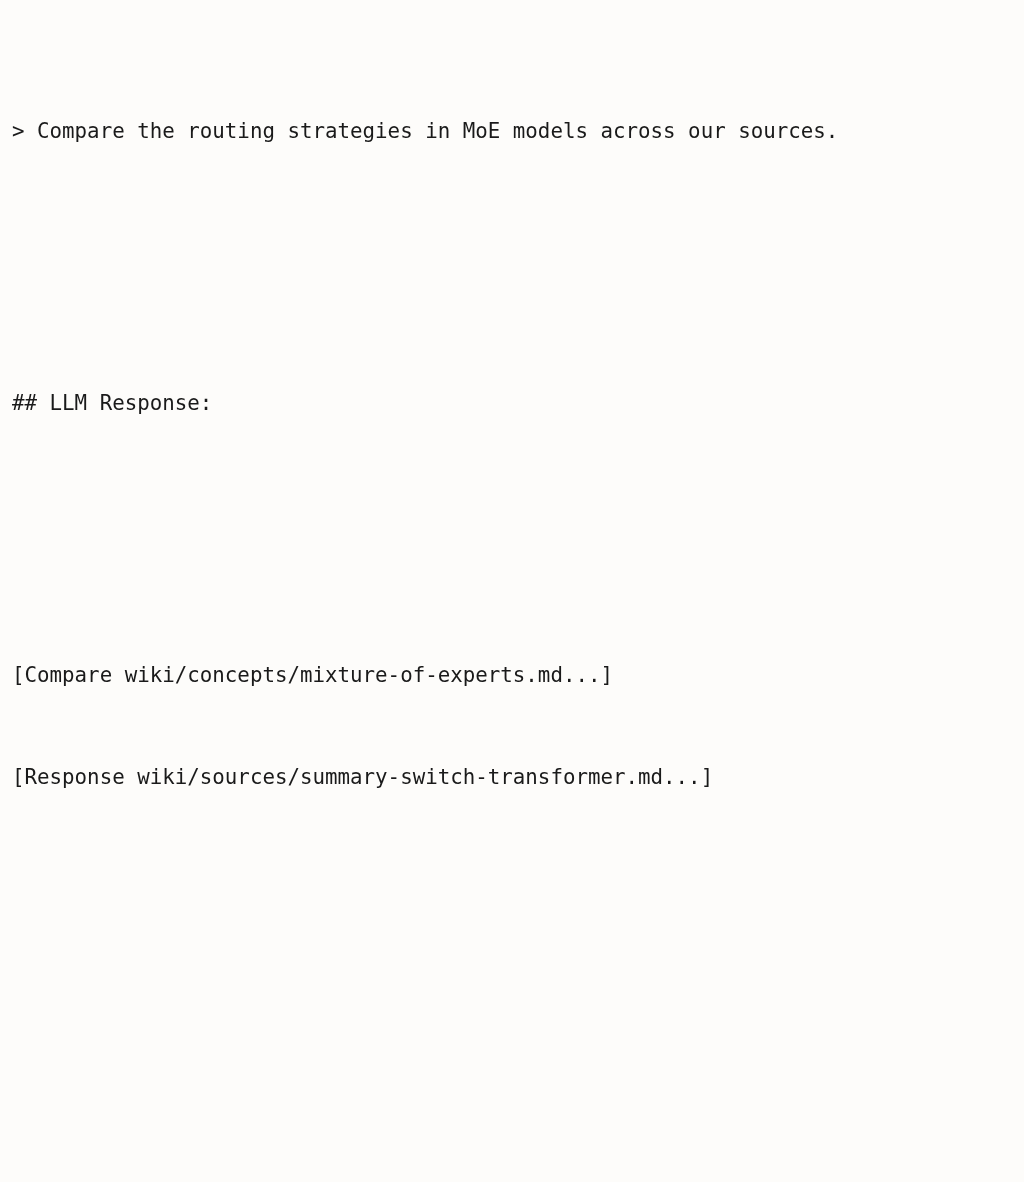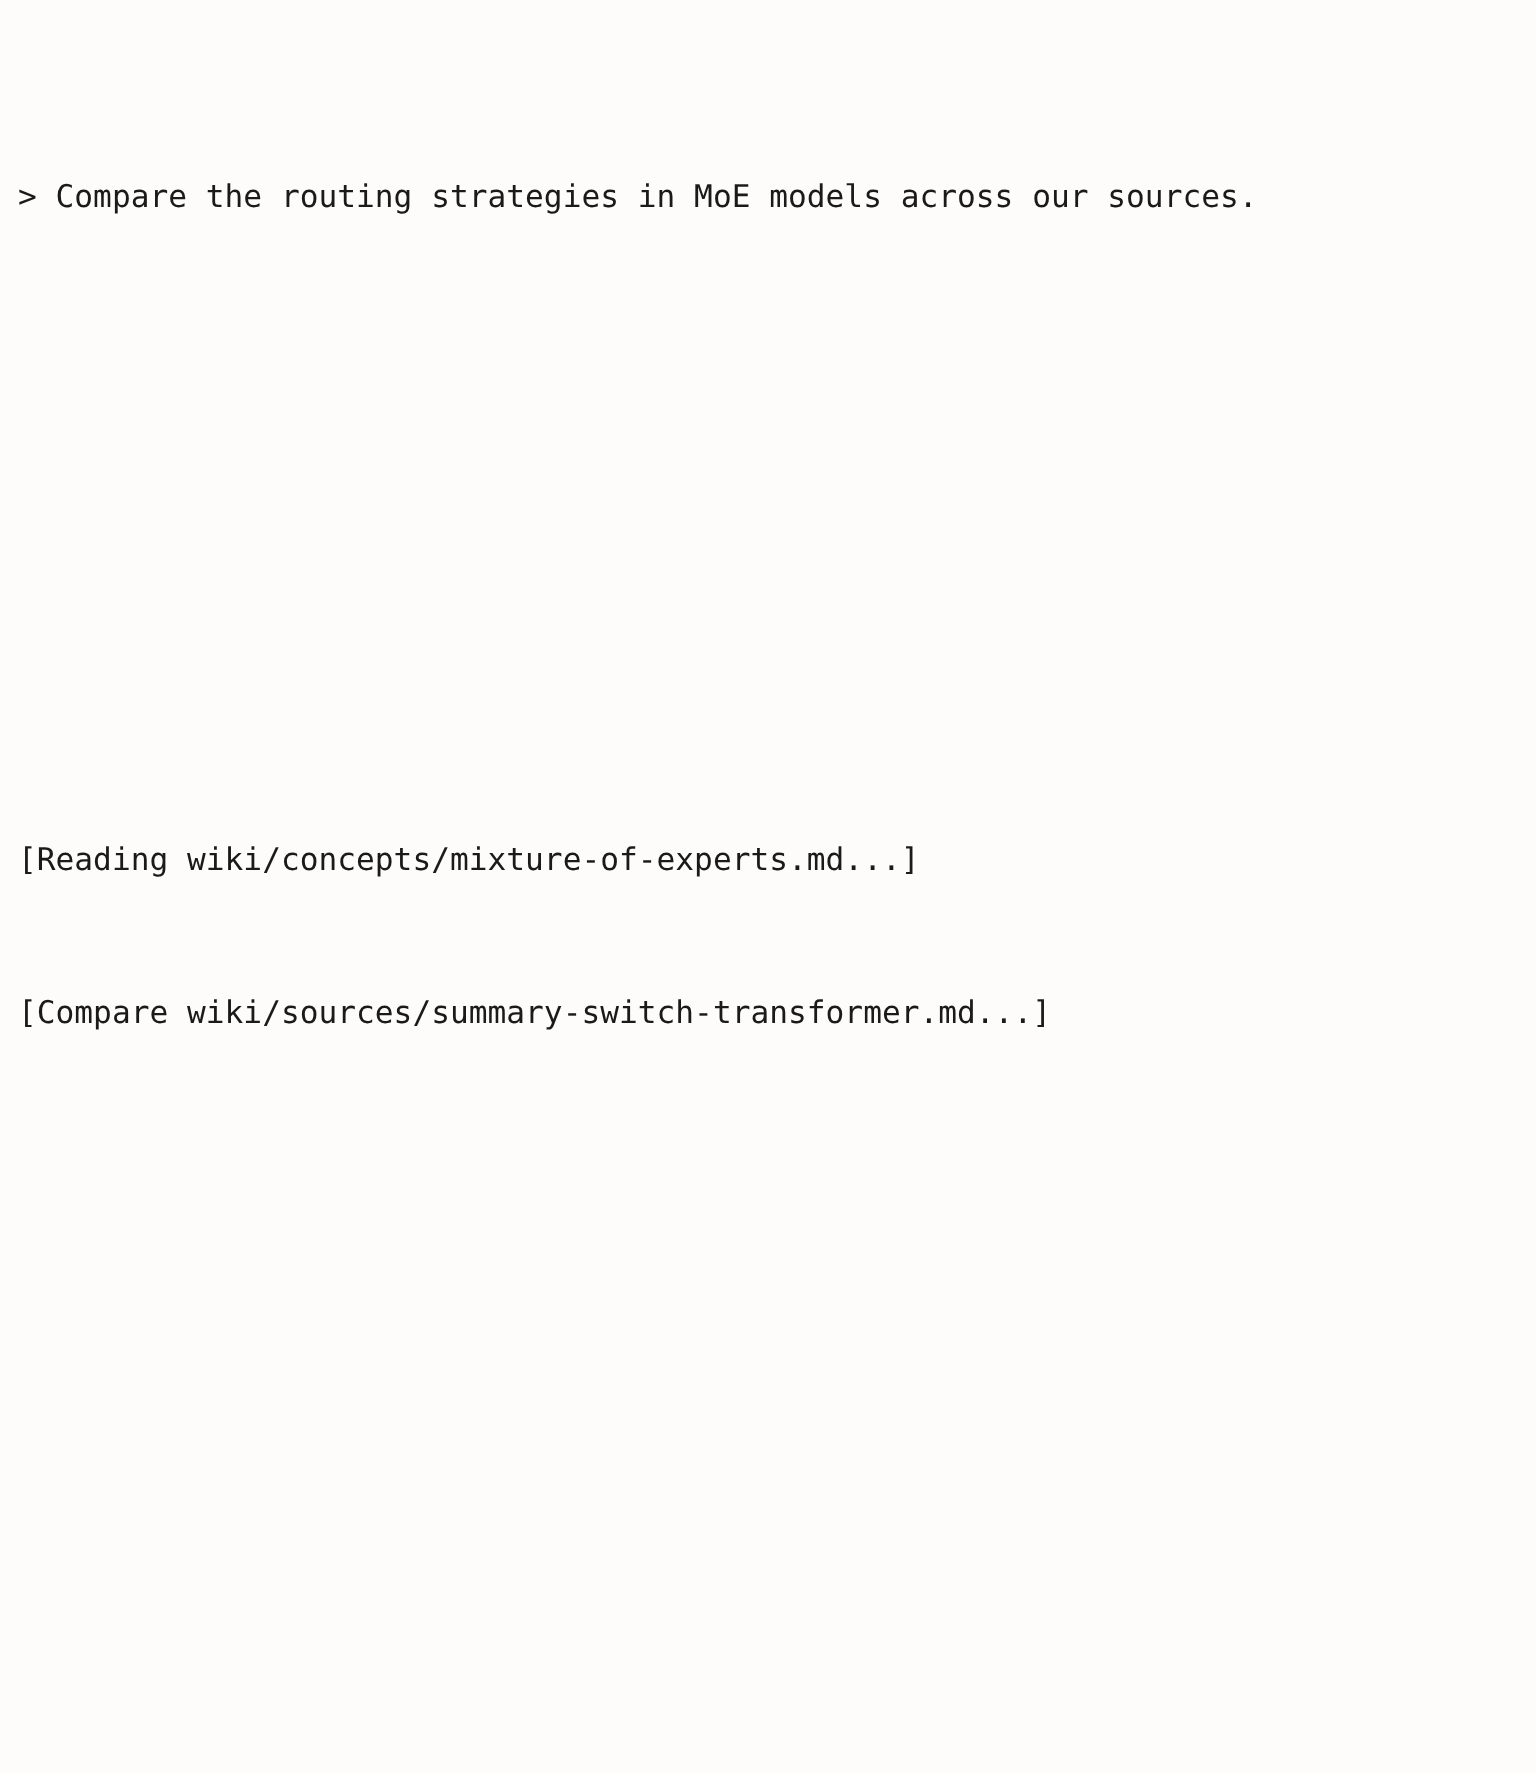--- a/index.html
+++ b/index.html
@@ -38,25 +38,26 @@
 </style>
 </head>
 <body>
 
 <div id="transcript">
 
   <div class="line">&gt; Compare the routing strategies in MoE models across our sources.</div>
 
   <div class="line blank"></div>
 
+  <div class="line">## LLM Response:</div>
 
   <div class="line blank"></div>
 
-  <div class="line">[Reading wiki/concepts/mixture-of-experts.md...]</div>
-  <div class="line">[Compare wiki/sources/summary-switch-transformer.md...]</div>
+  <div class="line">[Compare wiki/concepts/mixture-of-experts.md...]</div>
+  <div class="line">[Response wiki/sources/summary-switch-transformer.md...]</div>
 
   
 
   
 
   
 
   
 
   

